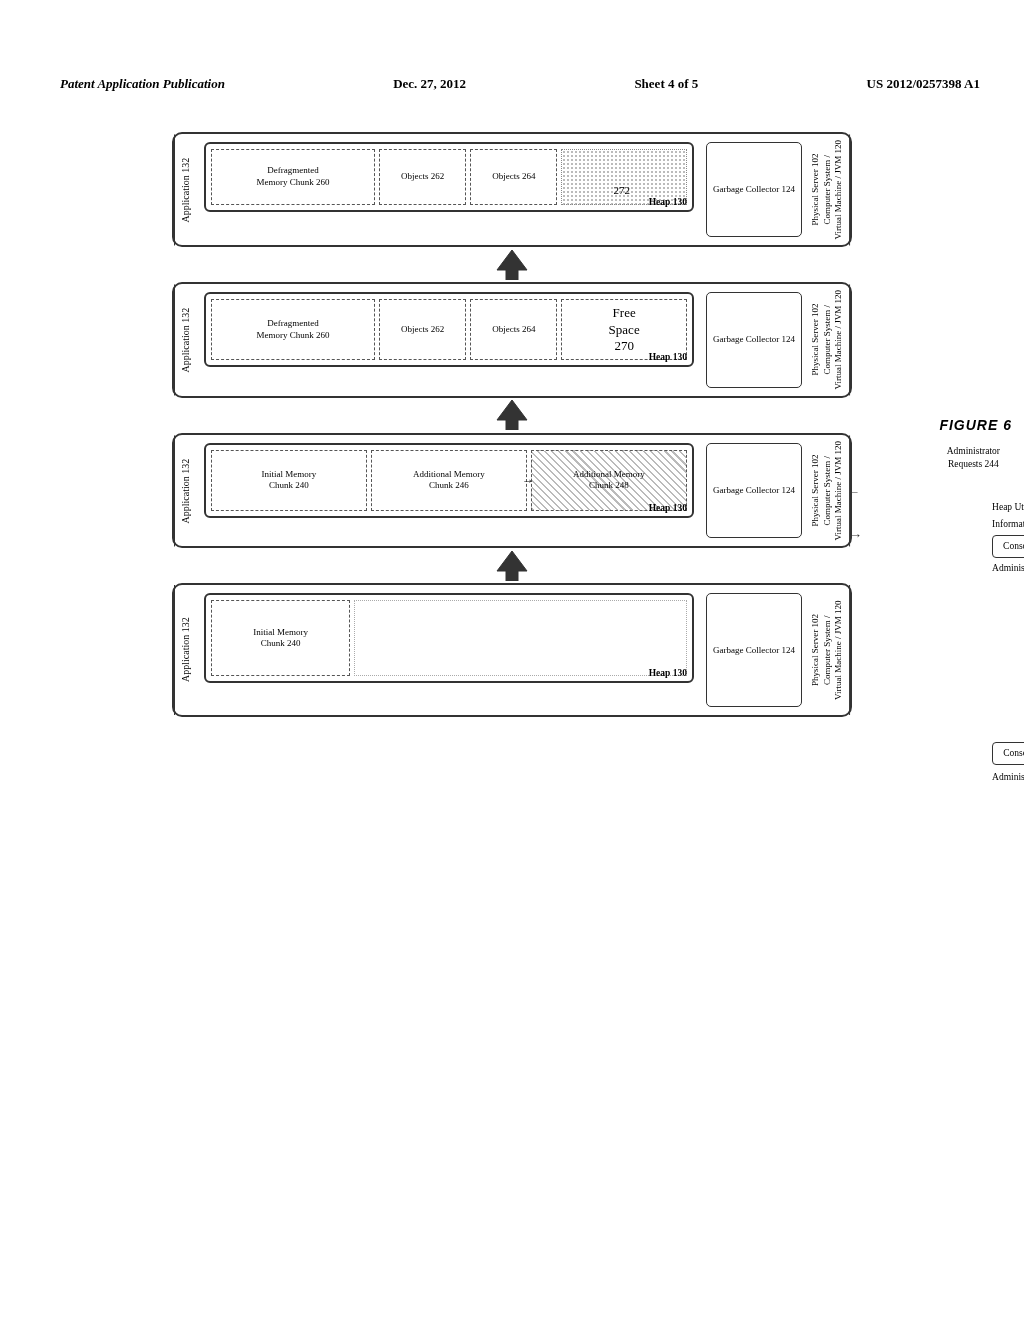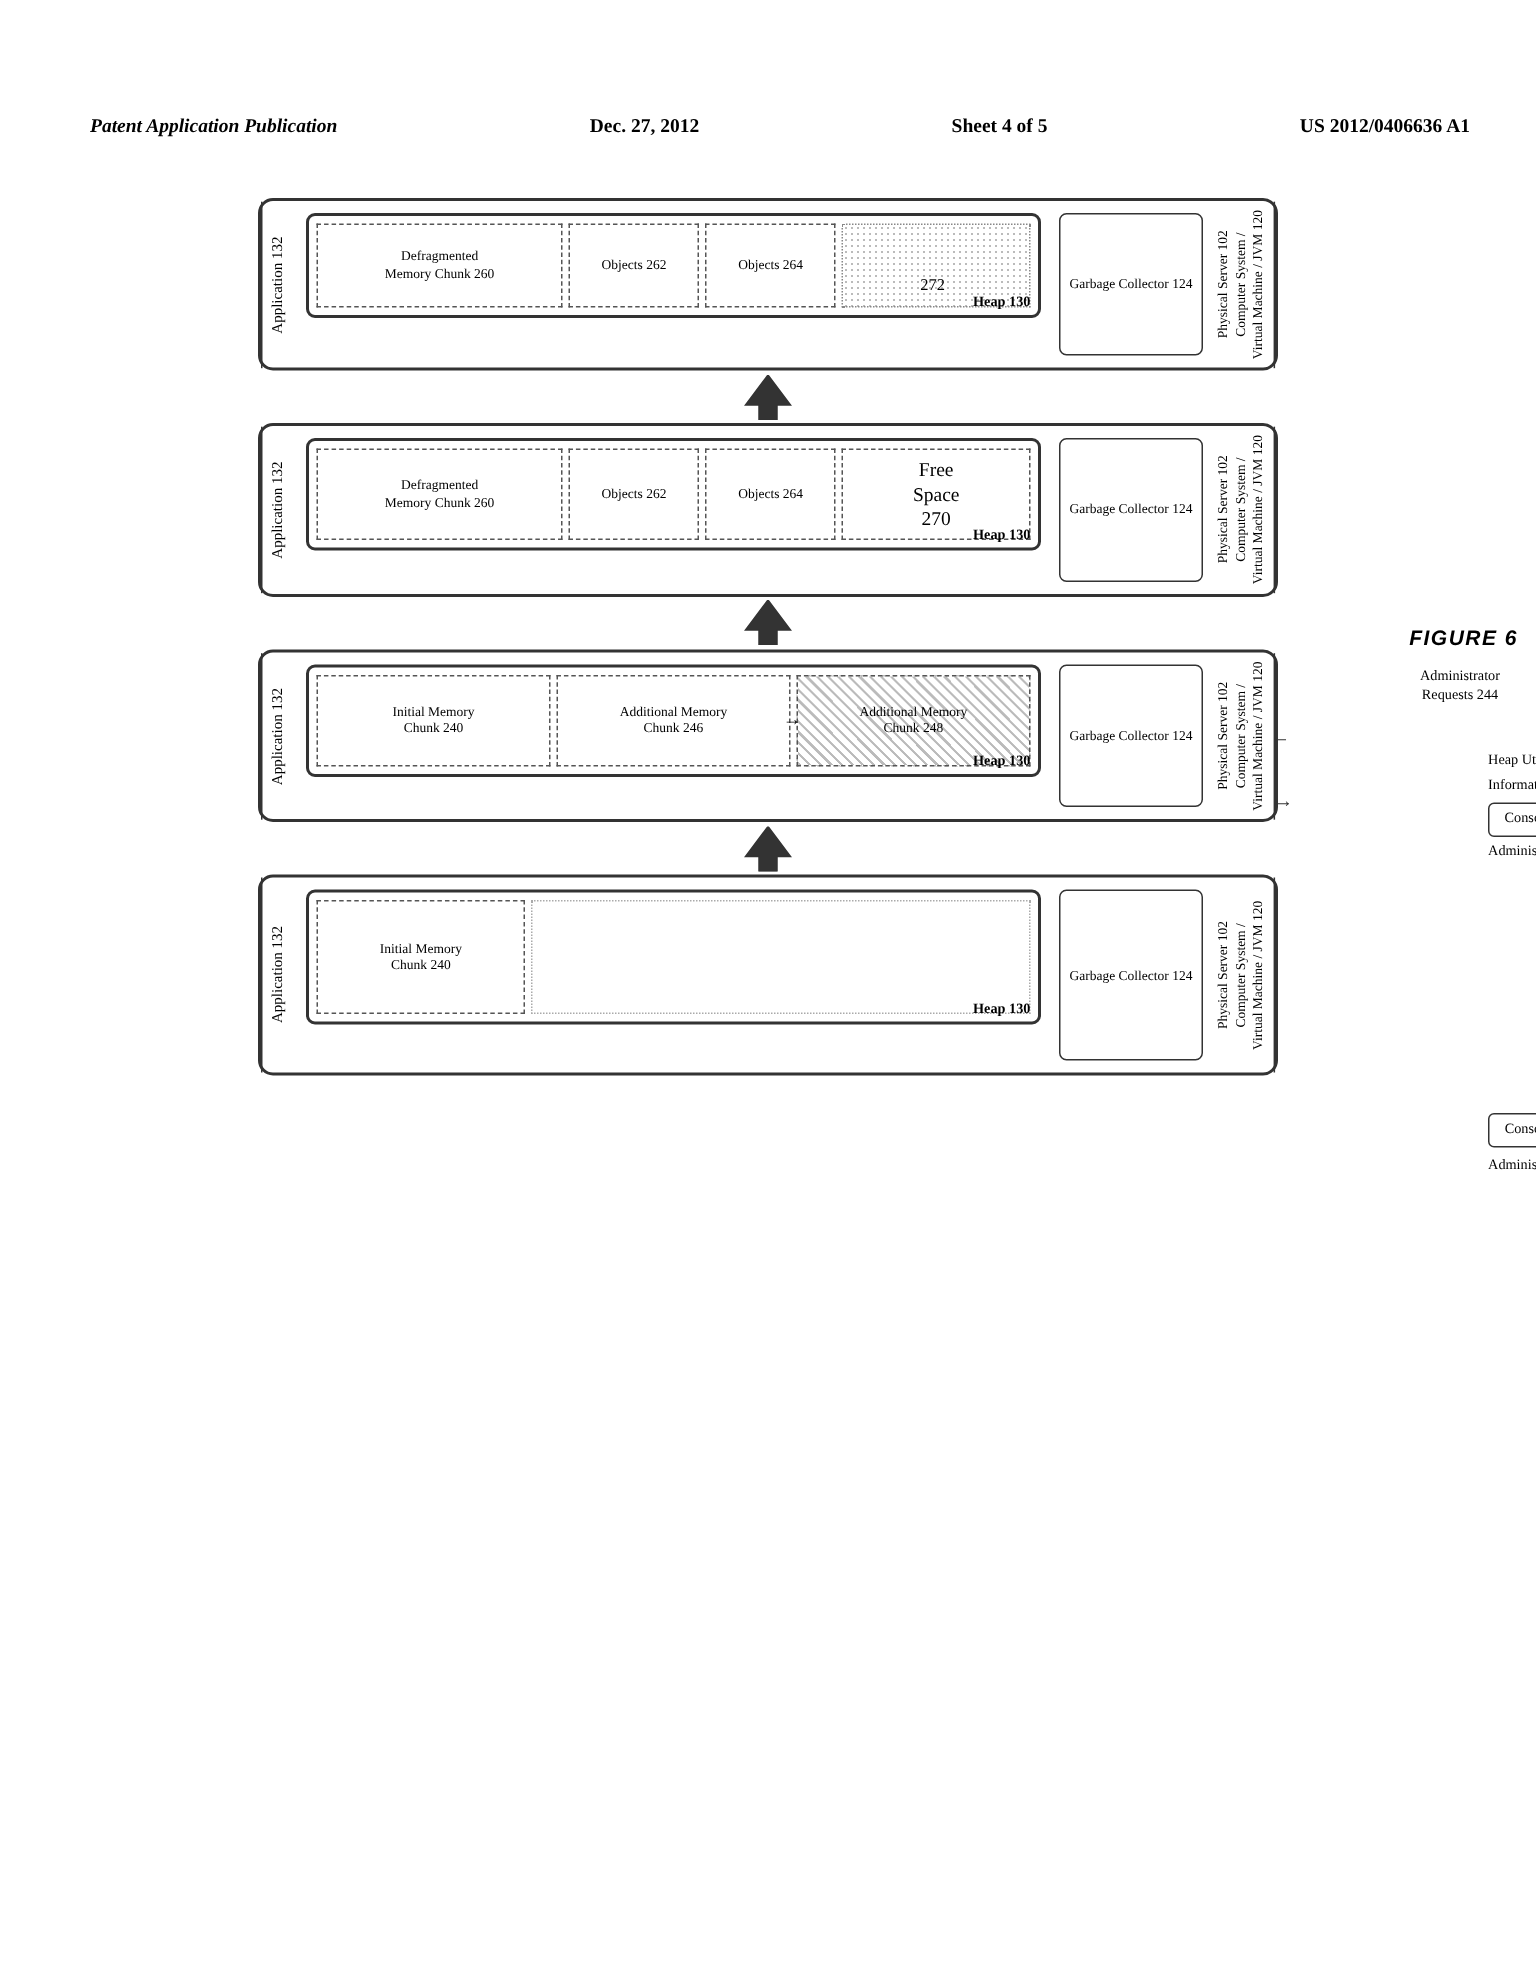--- a/index.html
+++ b/index.html
@@ -55,21 +55,21 @@
   </style>
 </head>
 <body>
 
 <div>
 
   <div class="page-header">
     <span class="header-left">Patent Application Publication</span>
     <span class="header-center">Dec. 27, 2012</span>
     <span class="header-sheet">Sheet 4 of 5</span>
-    <span class="header-right">US 2012/0406636 A1</span>
+    <span class="header-right">US 2012/0257398 A1</span>
   </div>
 
   <div class="main-content">
 
     <div style="position:relative; width:680px; margin: 10px auto 0 auto;">
 
       <div style="position:absolute; right:-160px; top:50%; transform:translateY(-50%); font-size:14px; font-weight:bold; letter-spacing:1px; font-family: Arial, sans-serif;">
         <em>FIGURE 6</em>
       </div>
 

